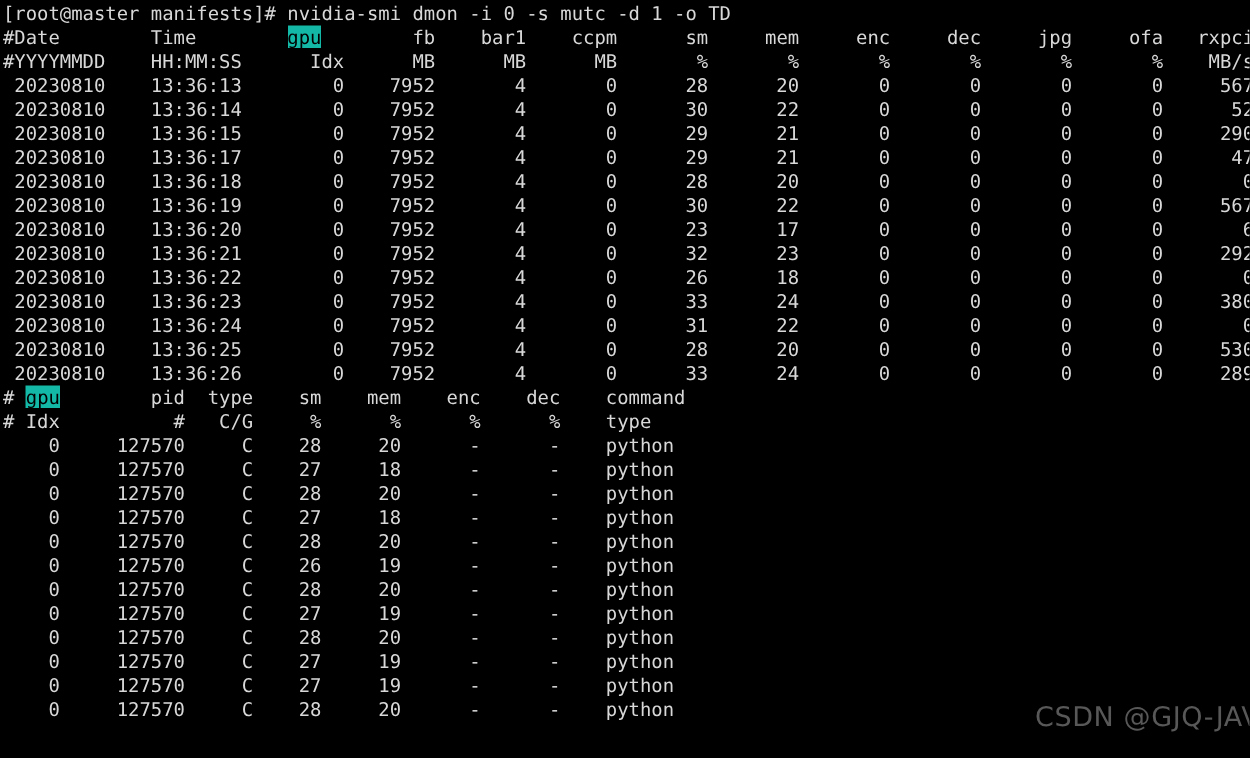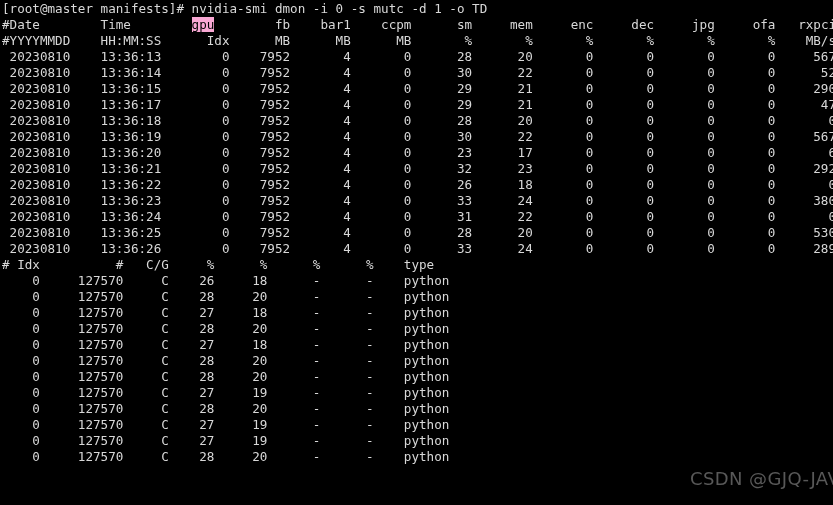--- a/index.html
+++ b/index.html
@@ -30,21 +30,21 @@
     height: 16px;
     line-height: 16px;
     font-size: 12.6px;
     letter-spacing: 0px;
     padding-left: 2px;
     color: #d8d8d8;
   }
   .cmd { color: #d8d8d8; }
   .hdr { color: #d8d8d8; }
   .hl {
-    background: #f9a8d4;
+    background: #14b8a6;
     color: #000000;
   }
   #watermark {
     position: absolute;
     left: 690px;
     top: 471px;
     font-family: "DejaVu Sans", "Liberation Sans", sans-serif;
     font-size: 18px;
     color: #585858;
     letter-spacing: 0.4px;
@@ -70,29 +70,30 @@
   <div class="line"> 20230810    13:36:19        0    7952       4       0      30      22       0       0       0       0     567     506    6500    1560</div>
   <div class="line"> 20230810    13:36:20        0    7952       4       0      23      17       0       0       0       0       6     268    6500    1560</div>
   <div class="line"> 20230810    13:36:21        0    7952       4       0      32      23       0       0       0       0     292     299    6500    1560</div>
   <div class="line"> 20230810    13:36:22        0    7952       4       0      26      18       0       0       0       0       0     268    6500    1560</div>
   <div class="line"> 20230810    13:36:23        0    7952       4       0      33      24       0       0       0       0     380     563    6500    1560</div>
   <div class="line"> 20230810    13:36:24        0    7952       4       0      31      22       0       0       0       0       0     504    6500    1560</div>
   <div class="line"> 20230810    13:36:25        0    7952       4       0      28      20       0       0       0       0     530     509    6500    1560</div>
   <div class="line"> 20230810    13:36:26        0    7952       4       0      33      24       0       0       0       0     289 ^C   537    6500     156</div>
 
 
+  <div class="line hdr"><span># </span><span class="hl">gpu</span><span>        pid  type    sm    mem    enc    dec    command</span></div>
 
   <div class="line hdr"># Idx          #   C/G     %      %      %      %    type</div>
 
-  <div class="line">    0     127570     C    26     18      -      -    python</div>
   <div class="line">    0     127570     C    28     20      -      -    python</div>
   <div class="line">    0     127570     C    27     18      -      -    python</div>
   <div class="line">    0     127570     C    28     20      -      -    python</div>
   <div class="line">    0     127570     C    27     18      -      -    python</div>
   <div class="line">    0     127570     C    28     20      -      -    python</div>
+  <div class="line">    0     127570     C    26     19      -      -    python</div>
   <div class="line">    0     127570     C    28     20      -      -    python</div>
   <div class="line">    0     127570     C    27     19      -      -    python</div>
   <div class="line">    0     127570     C    28     20      -      -    python</div>
   <div class="line">    0     127570     C    27     19      -      -    python</div>
   <div class="line">    0     127570     C    27     19      -      -    python</div>
   <div class="line">    0     127570     C    28     20      -      -    python</div>
 
   <div id="watermark">CSDN @GJQ-JAVA</div>
 
 </div>

